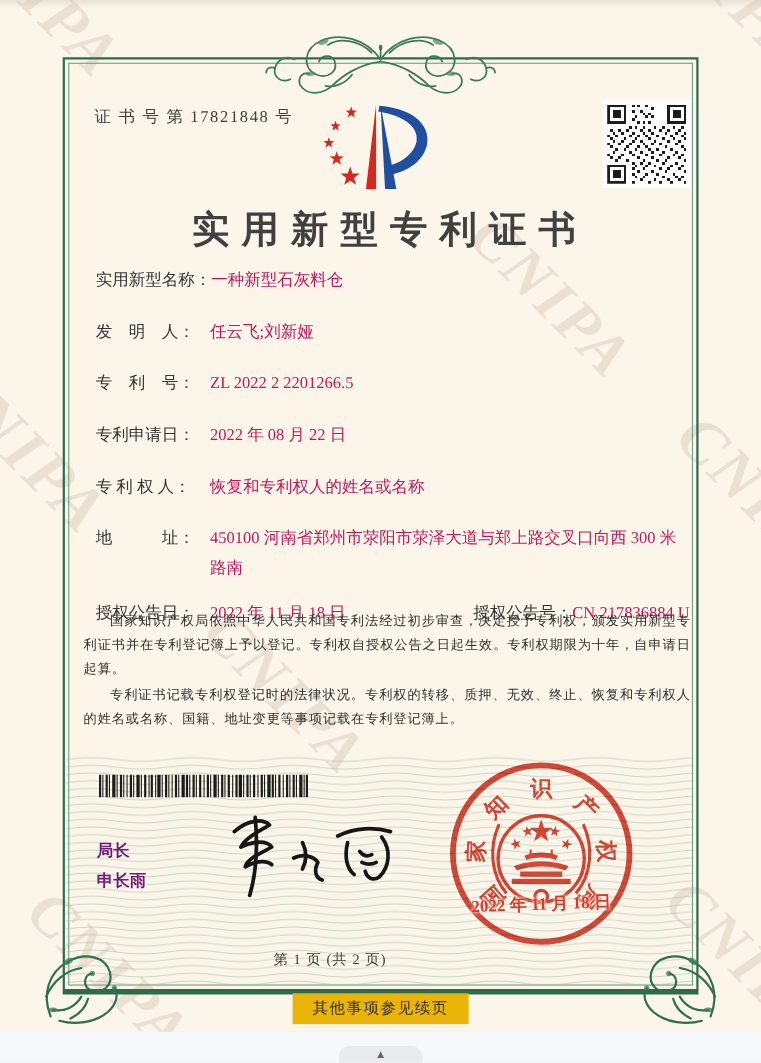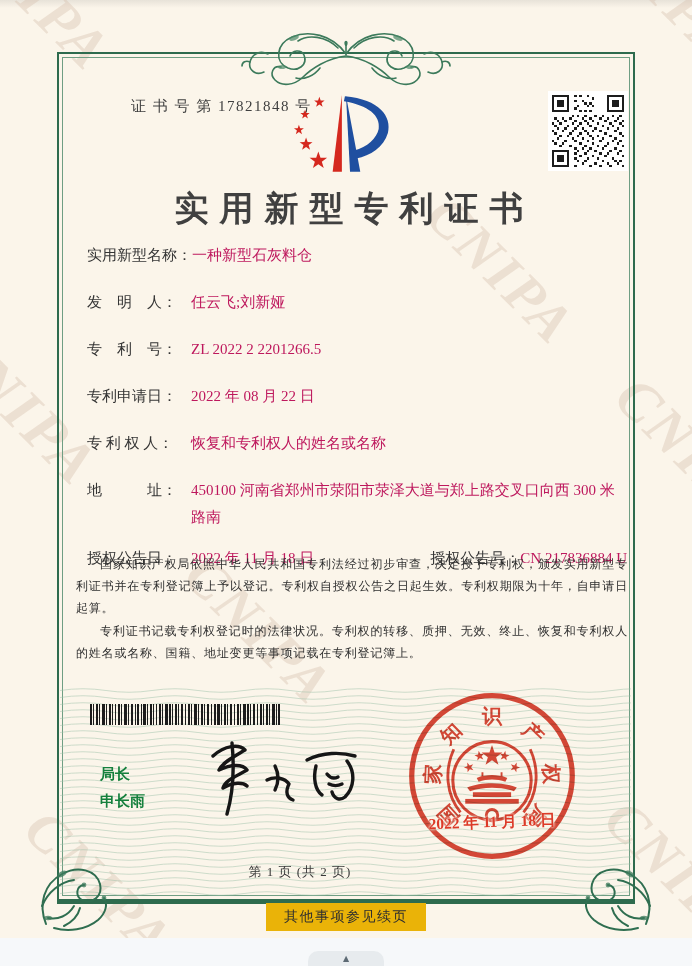--- a/index.html
+++ b/index.html
@@ -21,21 +21,21 @@
   .frame .inner{position:absolute;left:3px;top:3px;right:3px;bottom:3px;border:1px solid #6f9e83;}
 
   
   .waves{position:absolute;left:60px;top:687px;width:571px;height:210px;z-index:2;}
 
   .ornament-top{position:absolute;left:238px;top:24px;width:216px;height:64px;z-index:3;}
   .corner-orn{position:absolute;width:86px;height:86px;z-index:3;}
   .corner-orn.left{left:34px;top:852px;}
   .corner-orn.right{left:572px;top:852px;transform:scaleX(-1);}
 
-  .cert-no{position:absolute;left:86px;top:97px;font-size:15px;letter-spacing:1.5px;color:#3f3f3f;z-index:4;margin-left:45px;}
+  .cert-no{position:absolute;left:86px;top:97px;font-size:15px;letter-spacing:1.5px;color:#3f3f3f;z-index:4;}
   .logo{position:absolute;left:284px;top:88px;width:128px;height:90px;z-index:4;}
   .qr{position:absolute;left:548px;top:91px;width:80px;height:80px;background:#fff;
       padding:4px;box-sizing:border-box;z-index:4;}
   .qr svg{width:100%;height:100%;display:block;}
 
   .title{position:absolute;left:0;top:186px;width:692px;text-align:center;font-size:34px;
          font-weight:700;letter-spacing:11px;padding-left:17px;box-sizing:border-box;color:#404040;z-index:4;}
 
   .fields{position:absolute;left:87px;top:242px;width:540px;z-index:4;font-size:15px;line-height:27px;}
   .frow{display:flex;margin-bottom:20px;}
@@ -45,21 +45,21 @@
   .frow.grant{justify-content:space-between;width:540px;}
   .gpair{display:flex;}
 
   .paras{position:absolute;left:76px;top:553px;width:552px;z-index:4;font-size:12px;
          line-height:1.85;letter-spacing:.8px;color:#2f2f2f;text-align:justify;}
   .paras p{margin:0;text-indent:2em;}
 
   .barcode{position:absolute;left:90px;top:704px;width:190px;height:21px;z-index:4;}
   .signer{position:absolute;left:88px;top:760px;z-index:4;
           font-family:"Liberation Sans","DejaVu Sans",sans-serif;font-weight:600;
-          font-size:15px;line-height:27px;color:#15803d;margin-left:12px;}
+          font-size:15px;line-height:27px;color:#701a75;}
   .signature{position:absolute;left:195px;top:736px;width:178px;height:88px;z-index:4;}
 
   .seal{position:absolute;left:406px;top:690px;width:172px;height:172px;z-index:5;
         mix-blend-mode:multiply;opacity:.95;}
   .seal-date{position:absolute;left:406px;top:812px;width:172px;text-align:center;z-index:6;
              font-size:15.5px;font-weight:700;color:#dc3a28;transform:rotate(-2deg);
              text-shadow:0 0 3px #fbf5ea,0 0 3px #fbf5ea;white-space:nowrap;}
 
   .page-info{position:absolute;left:0;top:863px;width:600px;text-align:center;font-size:13px;
              color:#3a3a3a;z-index:4;letter-spacing:1px;}

